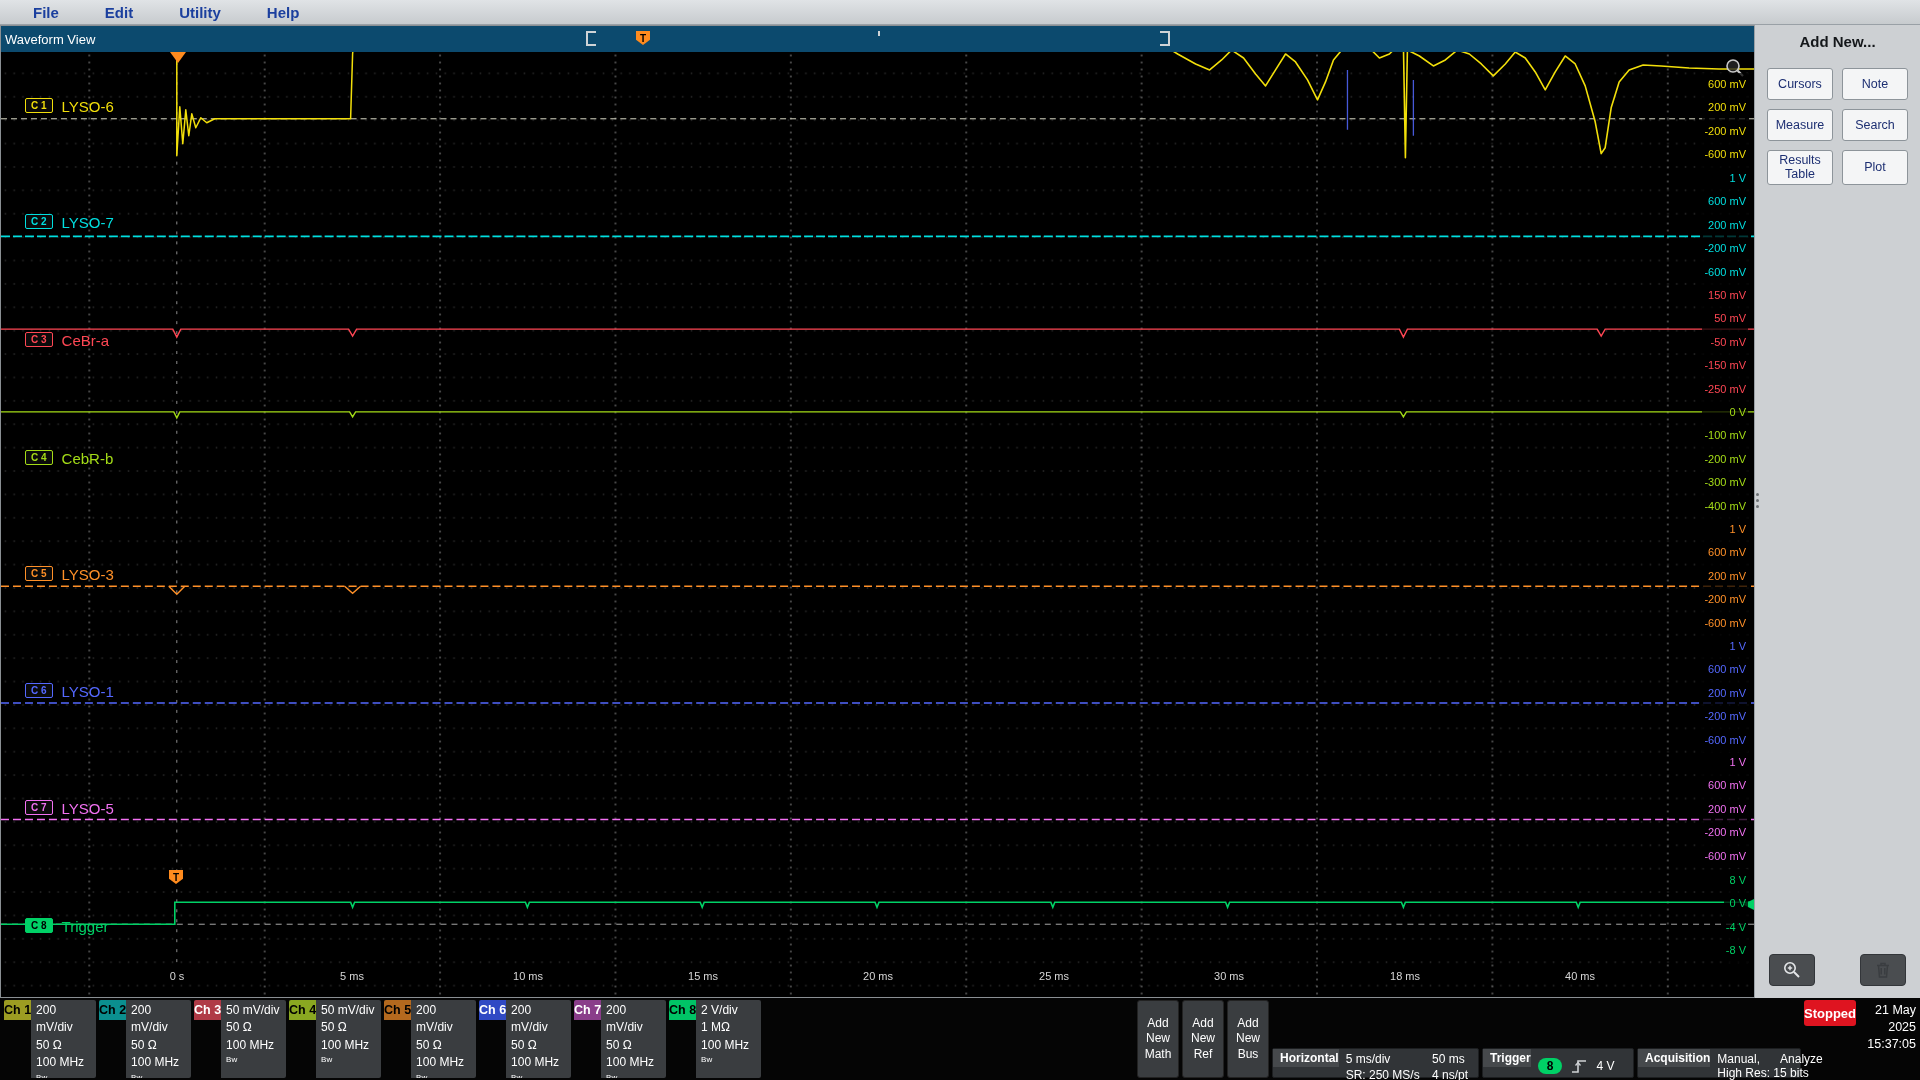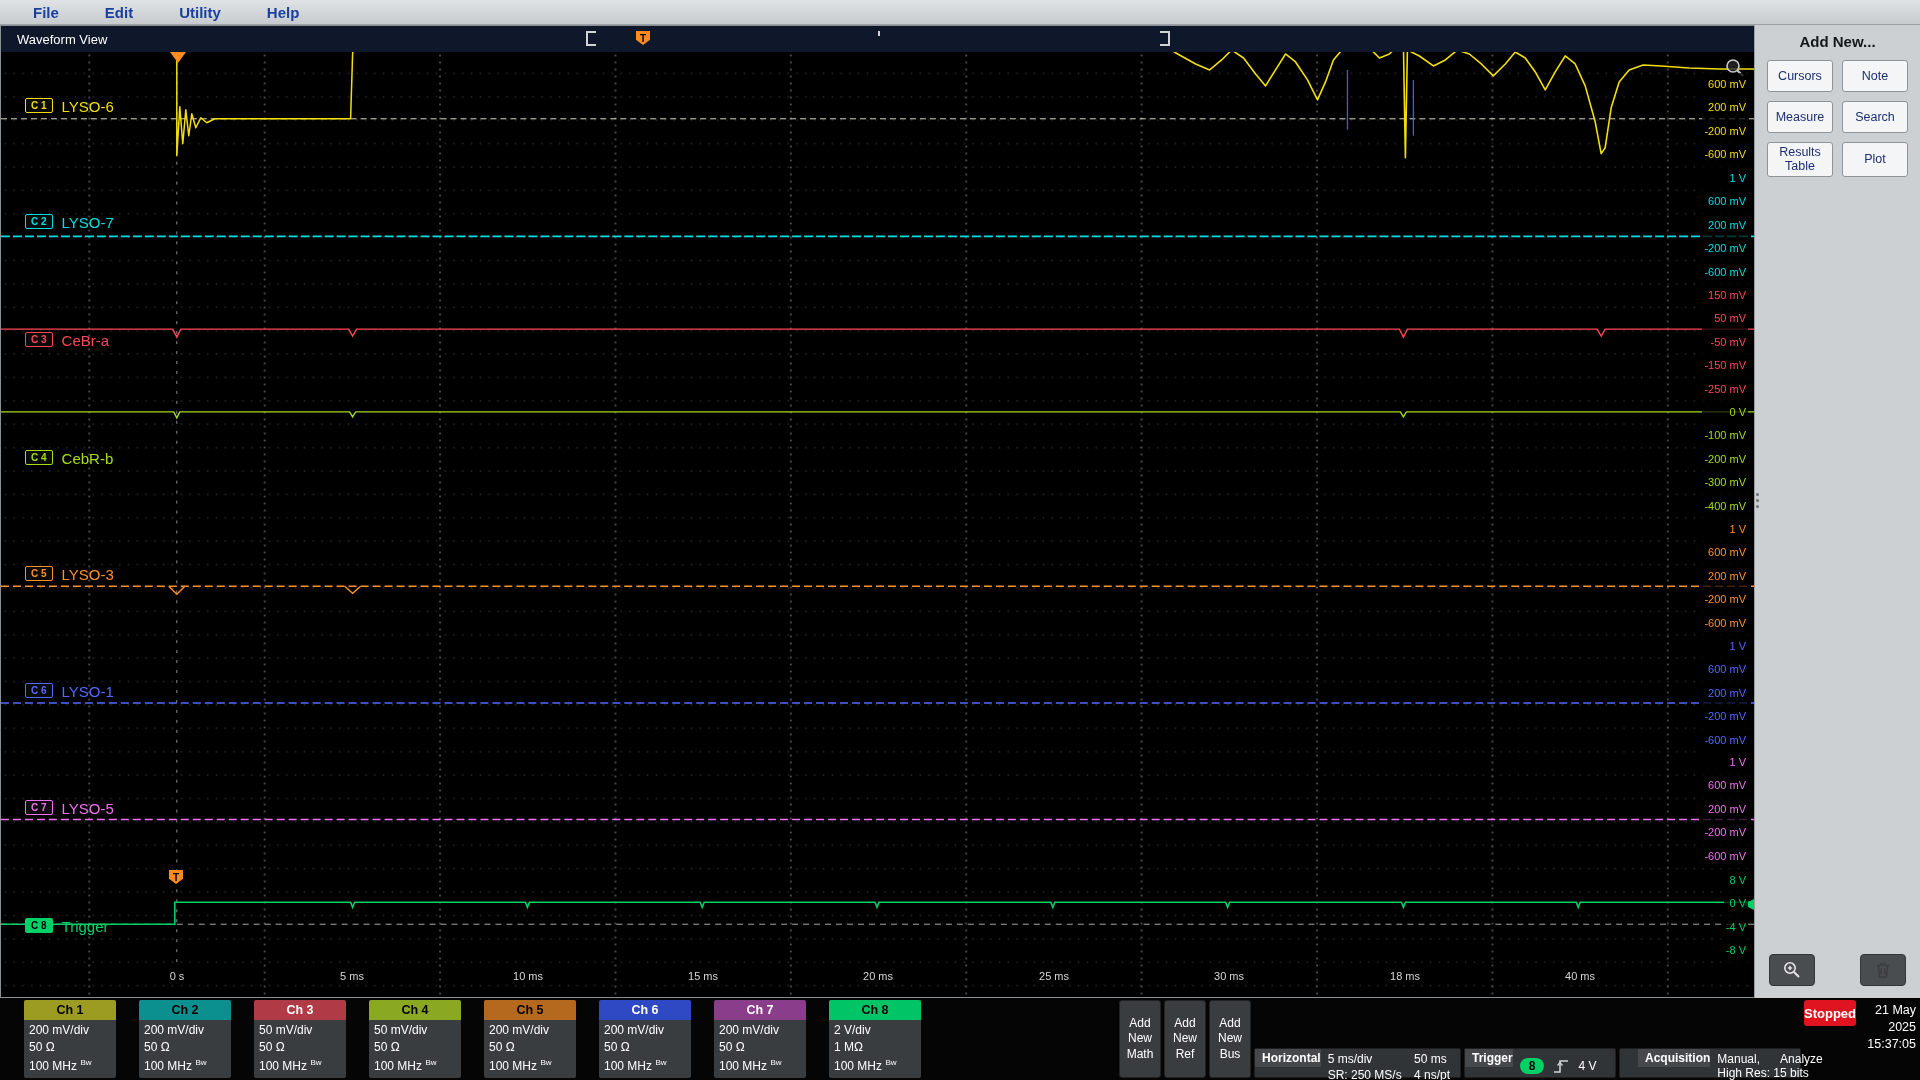--- a/index.html
+++ b/index.html
@@ -4,22 +4,22 @@
 <style>
   html,body{margin:0;padding:0;background:#000;width:1920px;height:1080px;overflow:hidden;
     font-family:"Liberation Sans",sans-serif;-webkit-font-smoothing:antialiased;}
   
   .menu-bar{height:24px;background:linear-gradient(#e0e3e6,#c7cbce);border-bottom:1px solid #99a0a6;
     display:flex;align-items:center;padding-left:14px;gap:8px;}
   .menu-item{color:#1b3f9e;font-size:15px;font-weight:bold;padding:0 19px;cursor:default;}
   
   .main{display:flex;height:973px;}
   .wave-panel{flex:1;display:flex;flex-direction:column;border:1px solid #8a8f93;border-right:none;min-width:0;}
-  .wave-title-bar{height:26px;background:#0f172a;color:#fff;font-size:13px;display:flex;align-items:center;
-    padding-left:16px;position:relative;flex:0 0 26px;}
+  .wave-title-bar{height:26px;background:#0c4a6e;color:#fff;font-size:13px;display:flex;align-items:center;
+    padding-left:4px;position:relative;flex:0 0 26px;}
   
   .navigator{position:absolute;left:585px;top:5px;width:584px;height:15px;}
   .nav-bracket{position:absolute;top:0;width:10px;height:100%;box-sizing:border-box;border:2px solid #cfd3d6;}
   .nav-bracket.left{left:0;border-right:none;}
   .nav-bracket.right{right:0;border-left:none;}
   .nav-tick{position:absolute;left:50%;top:0;width:2px;height:5px;background:#cfd3d6;}
   .t-flag{position:absolute;width:14px;height:14px;background:#ff8b1e;color:#000;font-size:10px;font-weight:bold;
     display:flex;align-items:center;justify-content:center;
     clip-path:polygon(0 0,100% 0,100% 62%,50% 100%,0 62%);}
   .nav-t{left:50px;top:0;}
@@ -43,35 +43,35 @@
   .time-axis{position:absolute;left:0;top:918px;width:100%;height:16px;color:#d6d6d6;font-size:11px;}
   .time-axis span{position:absolute;width:64px;margin-left:-32px;text-align:center;}
   .tri-marker{position:absolute;left:169px;top:0;width:0;height:0;
     border-left:8px solid transparent;border-right:8px solid transparent;border-top:11px solid #ff8b1e;}
   .plot-t{left:168px;top:818px;position:absolute;}
   .trig-level-arrow{position:absolute;right:-2px;top:843px;color:#00d166;font-size:17px;line-height:17px;}
   .trig-level-arrow::before{content:"◀";}
   .zoom-glass{position:absolute;right:8px;top:5px;}
   
   .sidebar{width:165px;background:#cdd0d3;border-left:1px solid #9aa0a5;display:flex;flex-direction:column;
-    position:relative;}
+    position:relative;gap:8px;}
   .sidebar-title{color:#14171a;font-size:15px;font-weight:bold;text-align:center;margin:8px 0 10px;}
   .sb-grid{display:grid;grid-template-columns:1fr 1fr;gap:9px;padding:0 12px;}
   .sb-btn{background:#f4f5f6;border:1px solid #8d949a;border-radius:3px;color:#1d2f72;font-size:12.5px;
     min-height:26px;display:flex;align-items:center;justify-content:center;text-align:center;padding:2px;
     line-height:1.15;cursor:default;}
   .drag-dots{position:absolute;left:1px;top:468px;display:flex;flex-direction:column;gap:3px;}
   .drag-dots i{width:3px;height:3px;border-radius:50%;background:#6d7276;}
   .sb-bottom{margin-top:auto;display:flex;justify-content:space-between;padding:0 14px 12px;}
   .icon-btn{width:44px;height:30px;background:#4a4d50;border:1px solid #33363a;border-radius:4px;
     display:flex;align-items:center;justify-content:center;}
   
   .bottom-bar{height:82px;background:#050505;display:flex;gap:3px;padding:2px 4px;box-sizing:border-box;
     align-items:stretch;}
-  .chbox{width:92px;display:flex;flex-direction:column;border-radius:2px;overflow:hidden;flex:0 0 92px;margin-left:20px;}
+  .chbox{width:92px;display:flex;flex-direction:row;border-radius:2px;overflow:hidden;flex:0 0 92px;}
   .chbox-hd{height:20px;font-size:12.5px;font-weight:bold;display:flex;align-items:center;justify-content:center;}
   .hdr-1{background:#9c9c22;color:#000}.hdr-2{background:#0b8f8f;color:#000}
   .hdr-3{background:#b03a46;color:#fff}.hdr-4{background:#8aa821;color:#000}
   .hdr-5{background:#b4691e;color:#000}.hdr-6{background:#2f49c4;color:#fff}
   .hdr-7{background:#8a3d8a;color:#fff}.hdr-8{background:#00c466;color:#000}
   .chbox-bd{flex:1;background:#3a3d40;color:#fff;font-size:12px;padding:2px 5px;line-height:1.45;}
   .chbox-bd sup{font-size:8px;}
   .flex-gap{flex:1;}
   .addbtn{width:40px;background:#3a3d40;border:1px solid #222;border-radius:3px;color:#fff;font-size:12px;
     display:flex;align-items:center;justify-content:center;text-align:center;white-space:pre-line;line-height:1.3;}
@@ -79,21 +79,21 @@
   .panel-hd{height:18px;background:#46494c;color:#fff;font-size:12px;font-weight:bold;
     display:flex;align-items:center;padding-left:7px;}
   .panel-bd{flex:1;color:#fff;font-size:12px;padding:3px 7px;}
   .pnl-horizontal{width:205px;}
   .hgrid{display:grid;grid-template-columns:1fr auto;column-gap:12px;row-gap:2px;}
   .t-mini{display:inline-flex;width:12px;height:12px;background:#ff8b1e;color:#000;font-size:9px;font-weight:bold;
     align-items:center;justify-content:center;border-radius:1px;vertical-align:-2px;margin-right:3px;}
   .pnl-trigger{width:150px;}
   .trg-row{display:flex;align-items:center;gap:9px;height:100%;}
   .src-badge{background:#00d166;color:#000;font-size:12px;font-weight:bold;border-radius:8px;padding:1px 9px;}
-  .pnl-acq{width:162px;padding-left:18px;}
+  .pnl-acq{width:162px;}
   .acq-row1{display:flex;gap:20px;}
   .right-block{width:112px;display:flex;flex-direction:row;gap:3px;}
   .stopped-btn{height:26px;background:#df1420;color:#fff;font-size:13px;font-weight:bold;border-radius:3px;
     display:flex;align-items:center;justify-content:center;}
   .datetime{color:#fff;font-size:12.5px;text-align:right;line-height:1.35;margin-top:2px;}
 </style>
 </head>
 <body>
 
 <div class="menu-bar">

